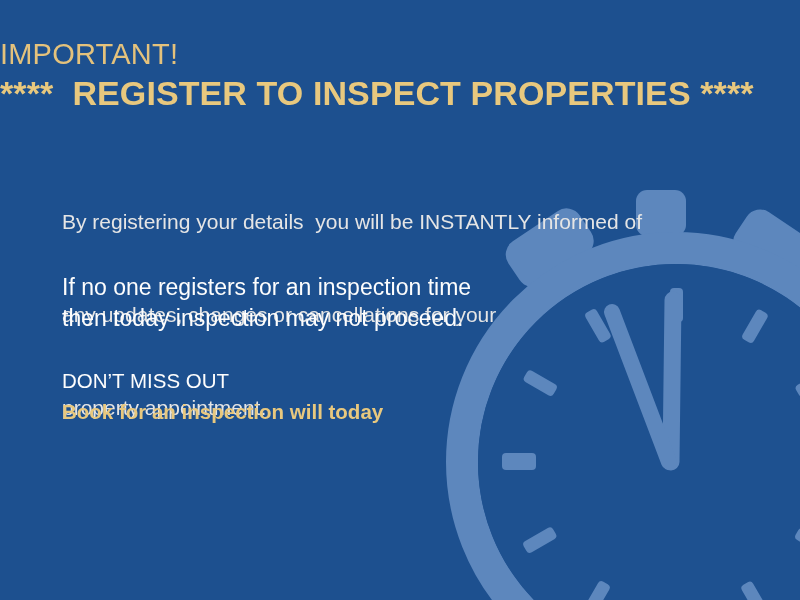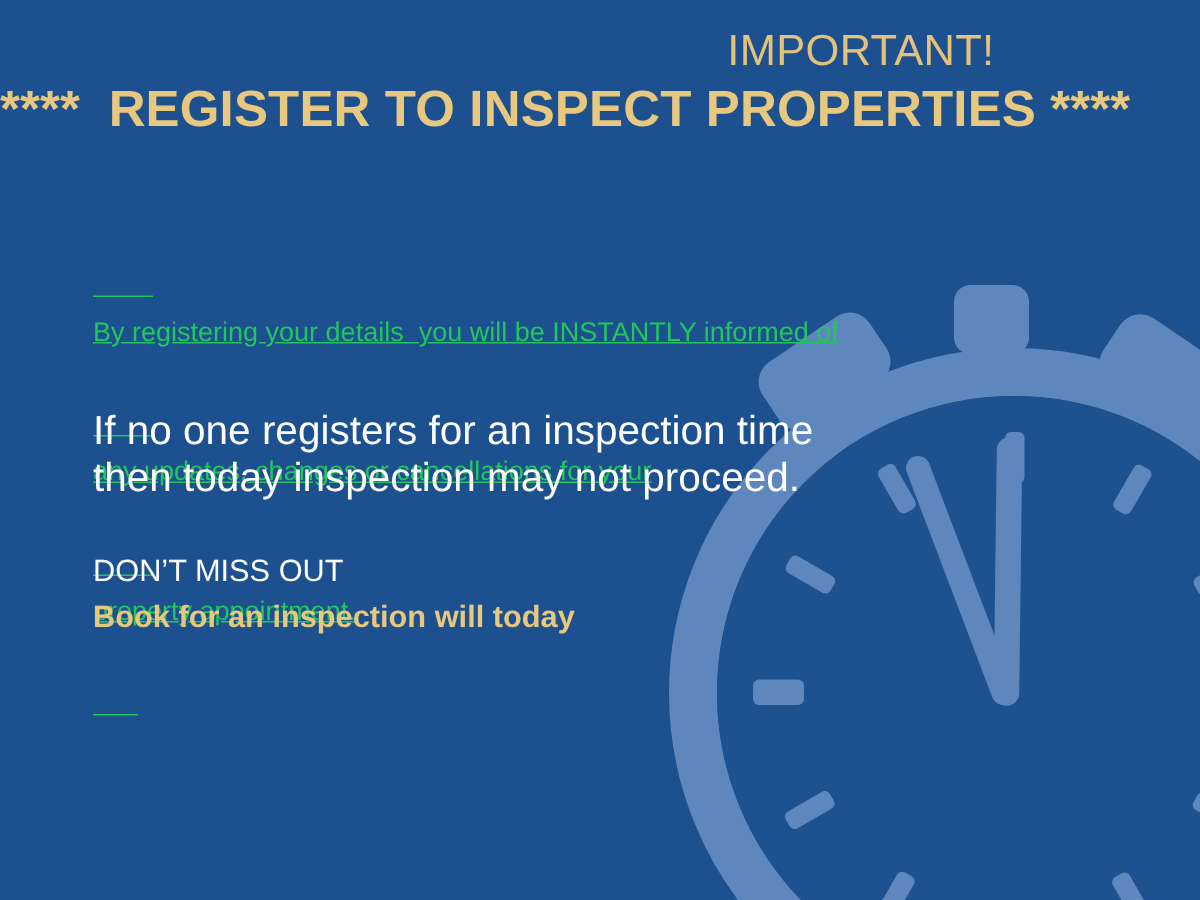--- a/index.html
+++ b/index.html
@@ -33,23 +33,23 @@
     position: absolute;
     left: 0;
     top: 0;
     width: 800px;
     height: 600px;
   }
 
   .heading-block {
     position: absolute;
     left: 0;
-    top: 14px;
+    top: 34px;
     width: 663px;
-    text-align: right;
+    text-align: left;
   }
   .title-important {
     font-size: 29px;
     line-height: 40px;
     font-weight: 400;
     color: #e4c27c;
     letter-spacing: 0.2px;
   }
   .title-register {
     font-size: 34px;
@@ -60,35 +60,34 @@
     white-space: pre;
   }
 
   .body-block {
     position: absolute;
     left: 62px;
     top: 144px;
     width: 660px;
   }
   .para {
-    font-size: 18px;
-    line-height: 31px;
-    color: #22c55e;
+    font-size: 21px;
+    line-height: 31px;
+    color: #e5e5e5;
     font-weight: 400;
     white-space: pre-wrap;
-    text-decoration: underline;
   }
   .para-line { display: block; }
 
   .para-2 {
     position: absolute;
     left: 62px;
     top: 272px;
     width: 560px;
-    font-size: 27px;
+    font-size: 23px;
     line-height: 31px;
     color: #fdfdfd;
     font-weight: 400;
   }
 
   .cta-block {
     position: absolute;
     left: 62px;
     top: 365px;
     width: 520px;

